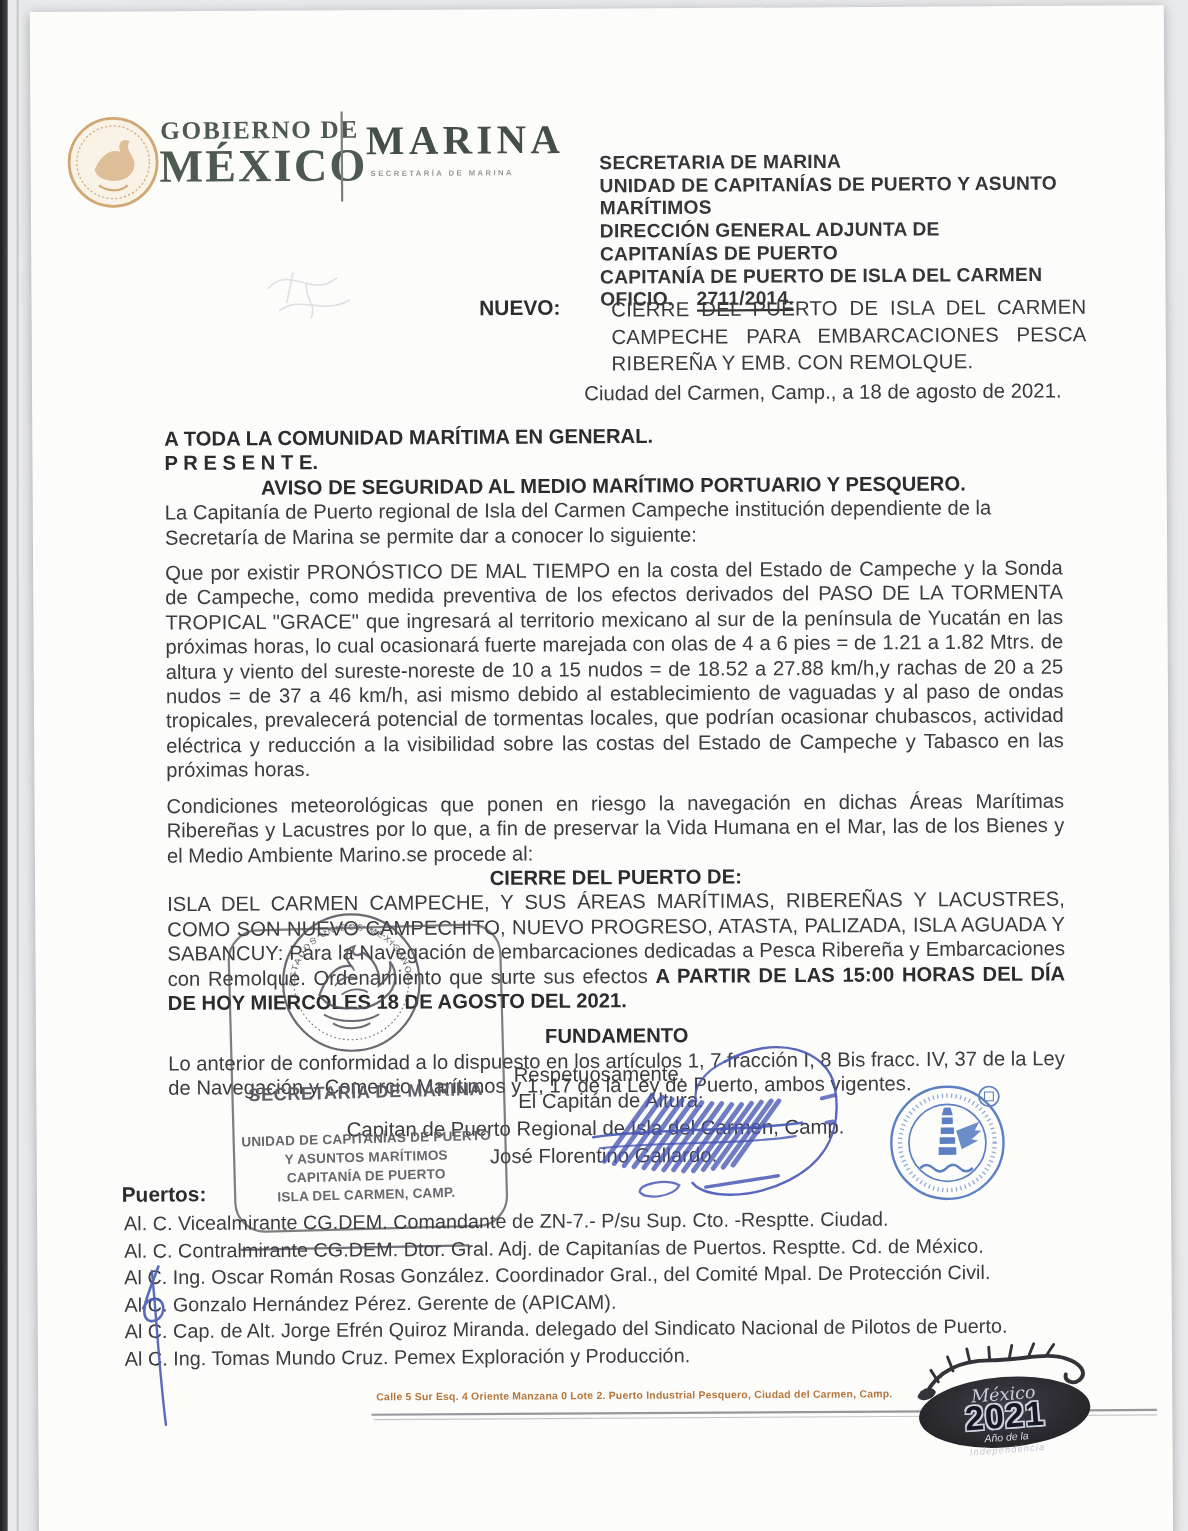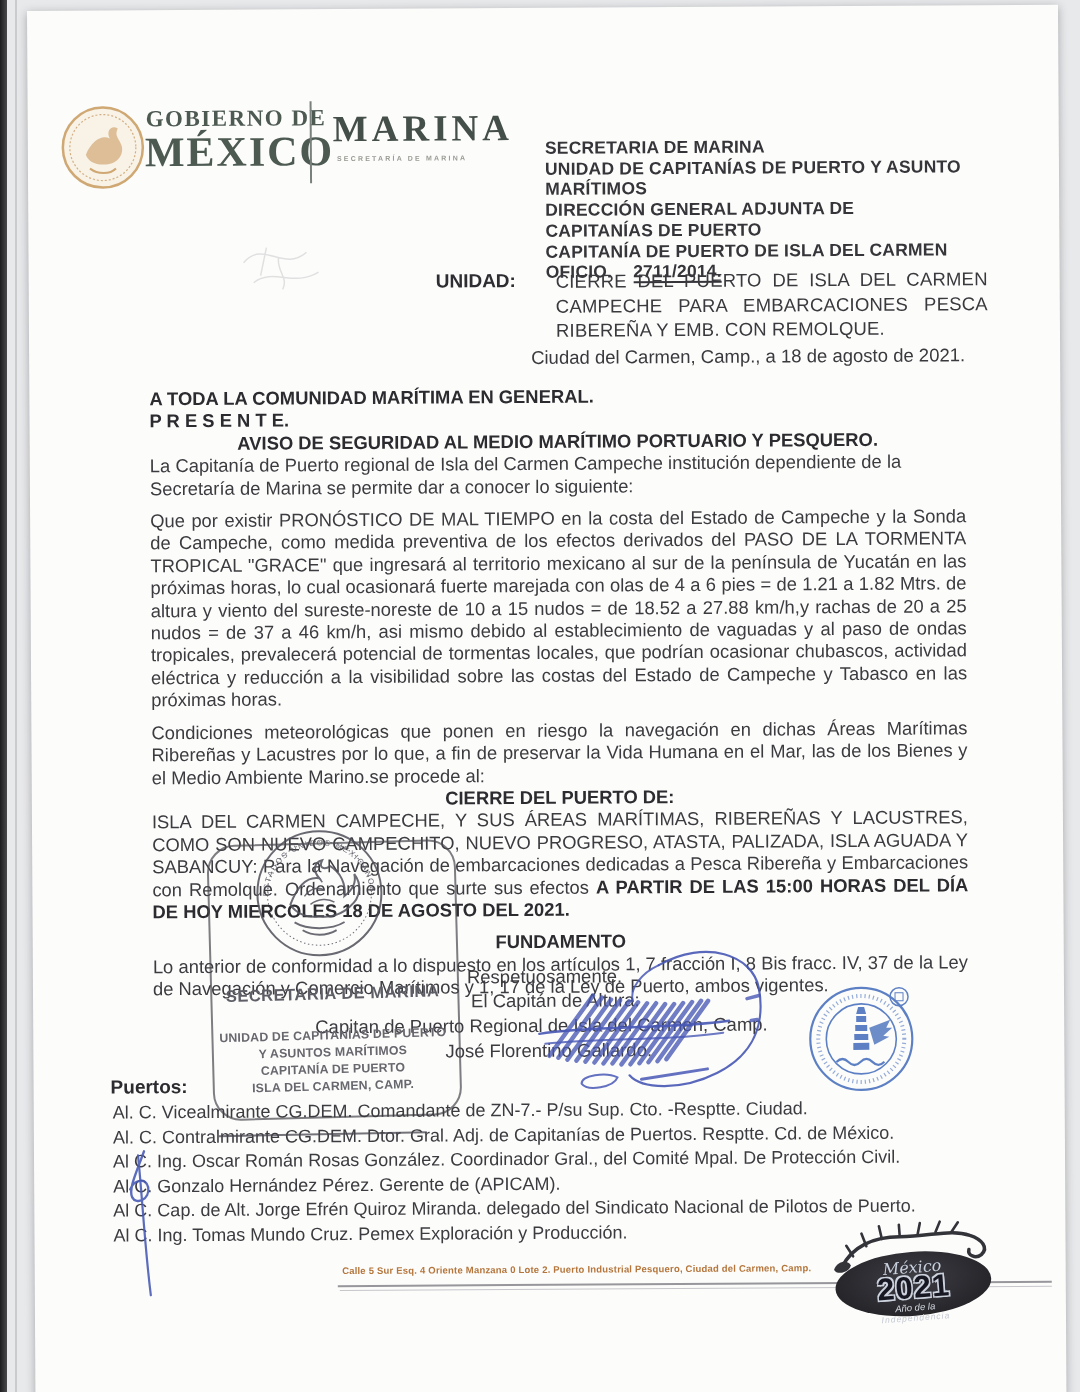--- a/index.html
+++ b/index.html
@@ -104,21 +104,21 @@
         <span>OFICIO.</span><span class="u">2711/2014.</span>
       </div>
     </div>
 
     <div class="abs" style="left:190px;top:218px;width:120px;height:80px;opacity:.28;">
       <svg width="120" height="80" viewBox="0 0 120 80">
         <path d="M25,35 C45,12 65,45 88,25 M35,55 C55,40 75,60 100,45 M48,20 L42,48 M60,30 C58,44 70,50 64,62" fill="none" stroke="#9a9aa0" stroke-width="1.5"></path>
       </svg>
     </div>
 
-    <div class="asunto-label">UNIDAD:</div>
+    <div class="asunto-label">NUEVO:</div>
     <div class="asunto-text">CIERRE DEL PUERTO DE ISLA DEL CARMEN CAMPECHE PARA EMBARCACIONES PESCA RIBEREÑA Y EMB. CON REMOLQUE.</div>
     <div class="dateline">Ciudad del Carmen, Camp., a 18 de agosto de 2021.</div>
 
     <div class="body-flow">
       <p class="b">A TODA LA COMUNIDAD MARÍTIMA EN GENERAL.</p>
       <p class="b">P R E S E N T E.</p>
       <p class="b center">AVISO DE SEGURIDAD AL MEDIO MARÍTIMO PORTUARIO Y PESQUERO.</p>
       <p class="gap">La Capitanía de Puerto regional de Isla del Carmen Campeche institución dependiente de la Secretaría de Marina se permite dar a conocer lo siguiente:</p>
       <p class="j gap">Que por existir PRONÓSTICO DE MAL TIEMPO en la costa del Estado de Campeche y la Sonda de Campeche, como medida preventiva de los efectos derivados del PASO DE LA TORMENTA TROPICAL "GRACE" que ingresará al territorio mexicano al sur de la península de Yucatán en las próximas horas, lo cual ocasionará fuerte marejada con olas de 4 a 6 pies = de 1.21 a 1.82 Mtrs. de altura y viento del sureste-noreste de 10 a 15 nudos = de 18.52 a 27.88 km/h,y rachas de 20 a 25 nudos = de 37 a 46 km/h, asi mismo debido al establecimiento de vaguadas y al paso de ondas tropicales, prevalecerá potencial de tormentas locales, que podrían ocasionar chubascos, actividad eléctrica y reducción a la visibilidad sobre las costas del Estado de Campeche y Tabasco en las próximas horas.</p>
       <p class="j">Condiciones meteorológicas que ponen en riesgo la navegación en dichas Áreas Marítimas Ribereñas y Lacustres por lo que, a fin de preservar la Vida Humana en el Mar, las de los Bienes y el Medio Ambiente Marino.se procede al:</p>

